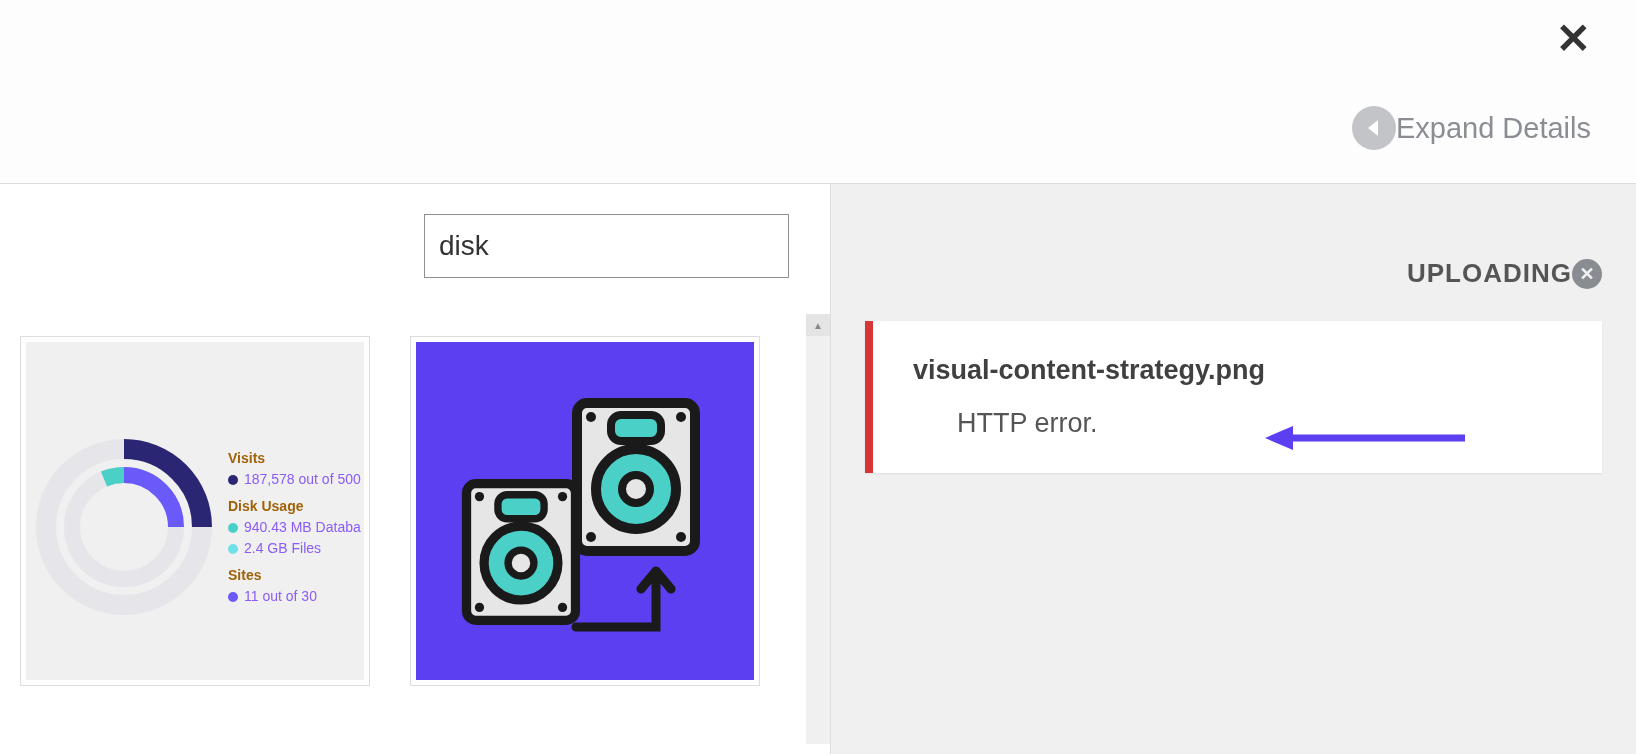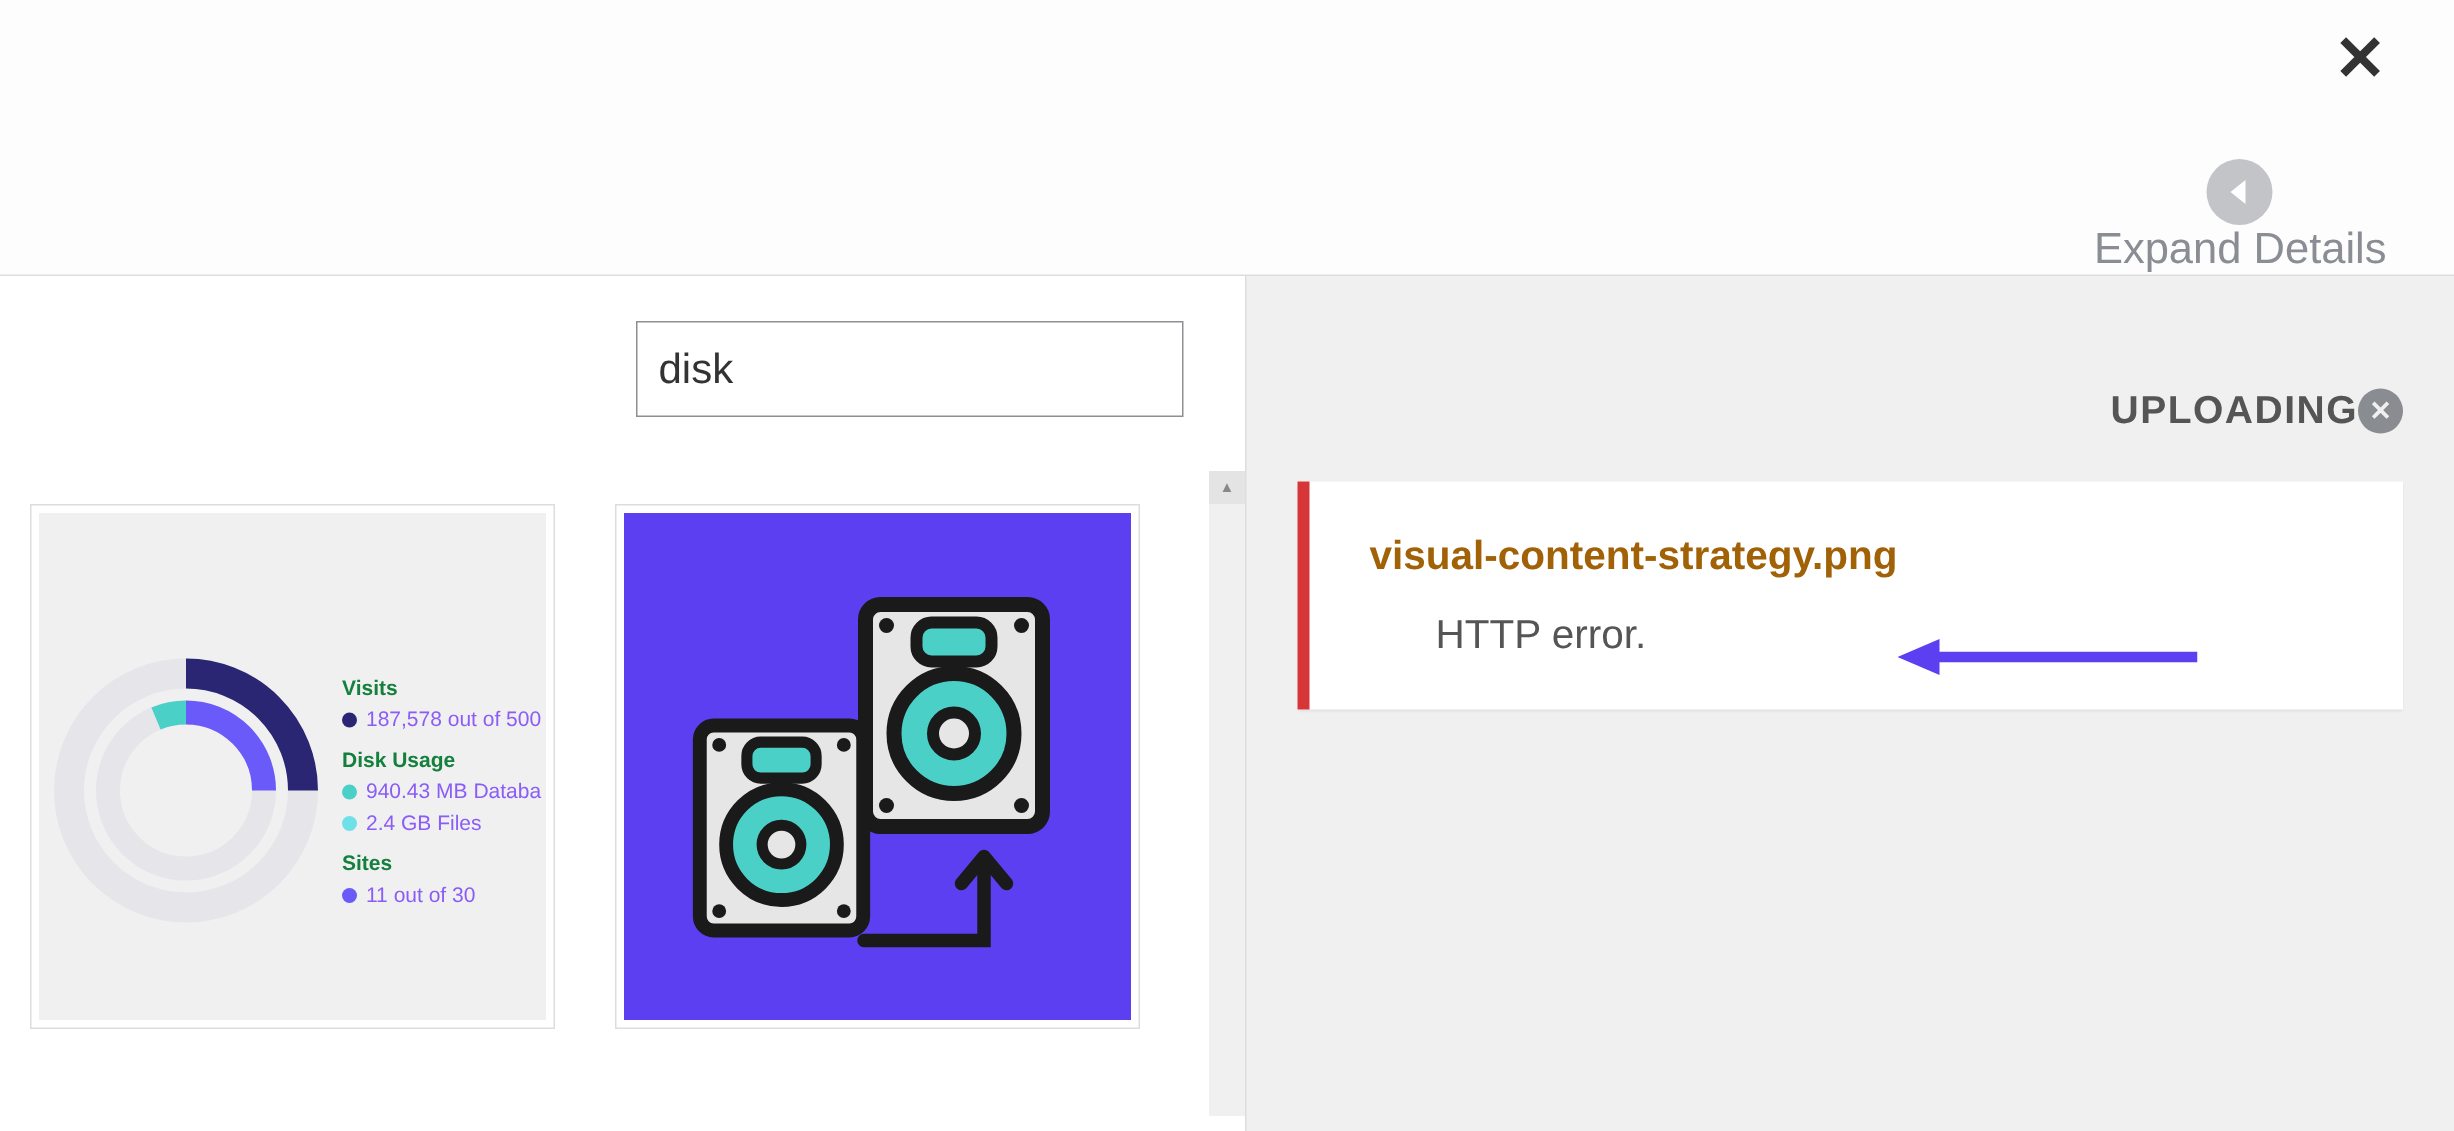--- a/index.html
+++ b/index.html
@@ -28,21 +28,20 @@
       cursor: pointer;
       line-height: 1;
     }
     .expand-details {
       position: absolute;
       top: 106px;
       right: 45px;
       display: flex;
       align-items: center;
       cursor: pointer;
-      flex-direction: column;
     }
     .expand-circle {
       width: 44px;
       height: 44px;
       border-radius: 50%;
       background: #c3c4c7;
       display: flex;
       align-items: center;
       justify-content: center;
     }
@@ -110,21 +109,21 @@
       width: 180px; height: 180px;
     }
     .stats-legend {
       position: absolute;
       left: 202px;
       top: 100px;
       font-size: 14px;
       color: #555;
       line-height: 1.5;
     }
-    .legend-title { font-weight: 600; color: #15803d; margin-top: 6px; }
+    .legend-title { font-weight: 600; color: #a16207; margin-top: 6px; }
     .legend-row { display: flex; align-items: center; gap: 6px; color: #8b5cf6; }
     .dot { width: 10px; height: 10px; border-radius: 50%; display: inline-block; }
     .dot-dark { background: #2b2674; }
     .dot-teal { background: #4bd0c8; }
     .dot-cyan { background: #6ee0e8; }
     .dot-purple { background: #6a5af9; }
 
     .thumb2-inner {
       background: #5b3ff1;
       position: relative;
@@ -179,21 +178,21 @@
     .upload-card {
       background: #fff;
       border-left: 8px solid #d63638;
       padding: 34px 40px;
       box-shadow: 0 1px 2px rgba(0,0,0,0.08);
       position: relative;
     }
     .upload-filename {
       font-size: 27px;
       font-weight: 700;
-      color: #a16207;
+      color: #404040;
       margin-bottom: 22px;
     }
     .upload-error {
       font-size: 27px;
       color: #555;
       margin-left: 44px;
     }
     .annotation-arrow {
       position: absolute;
       left: 392px;

